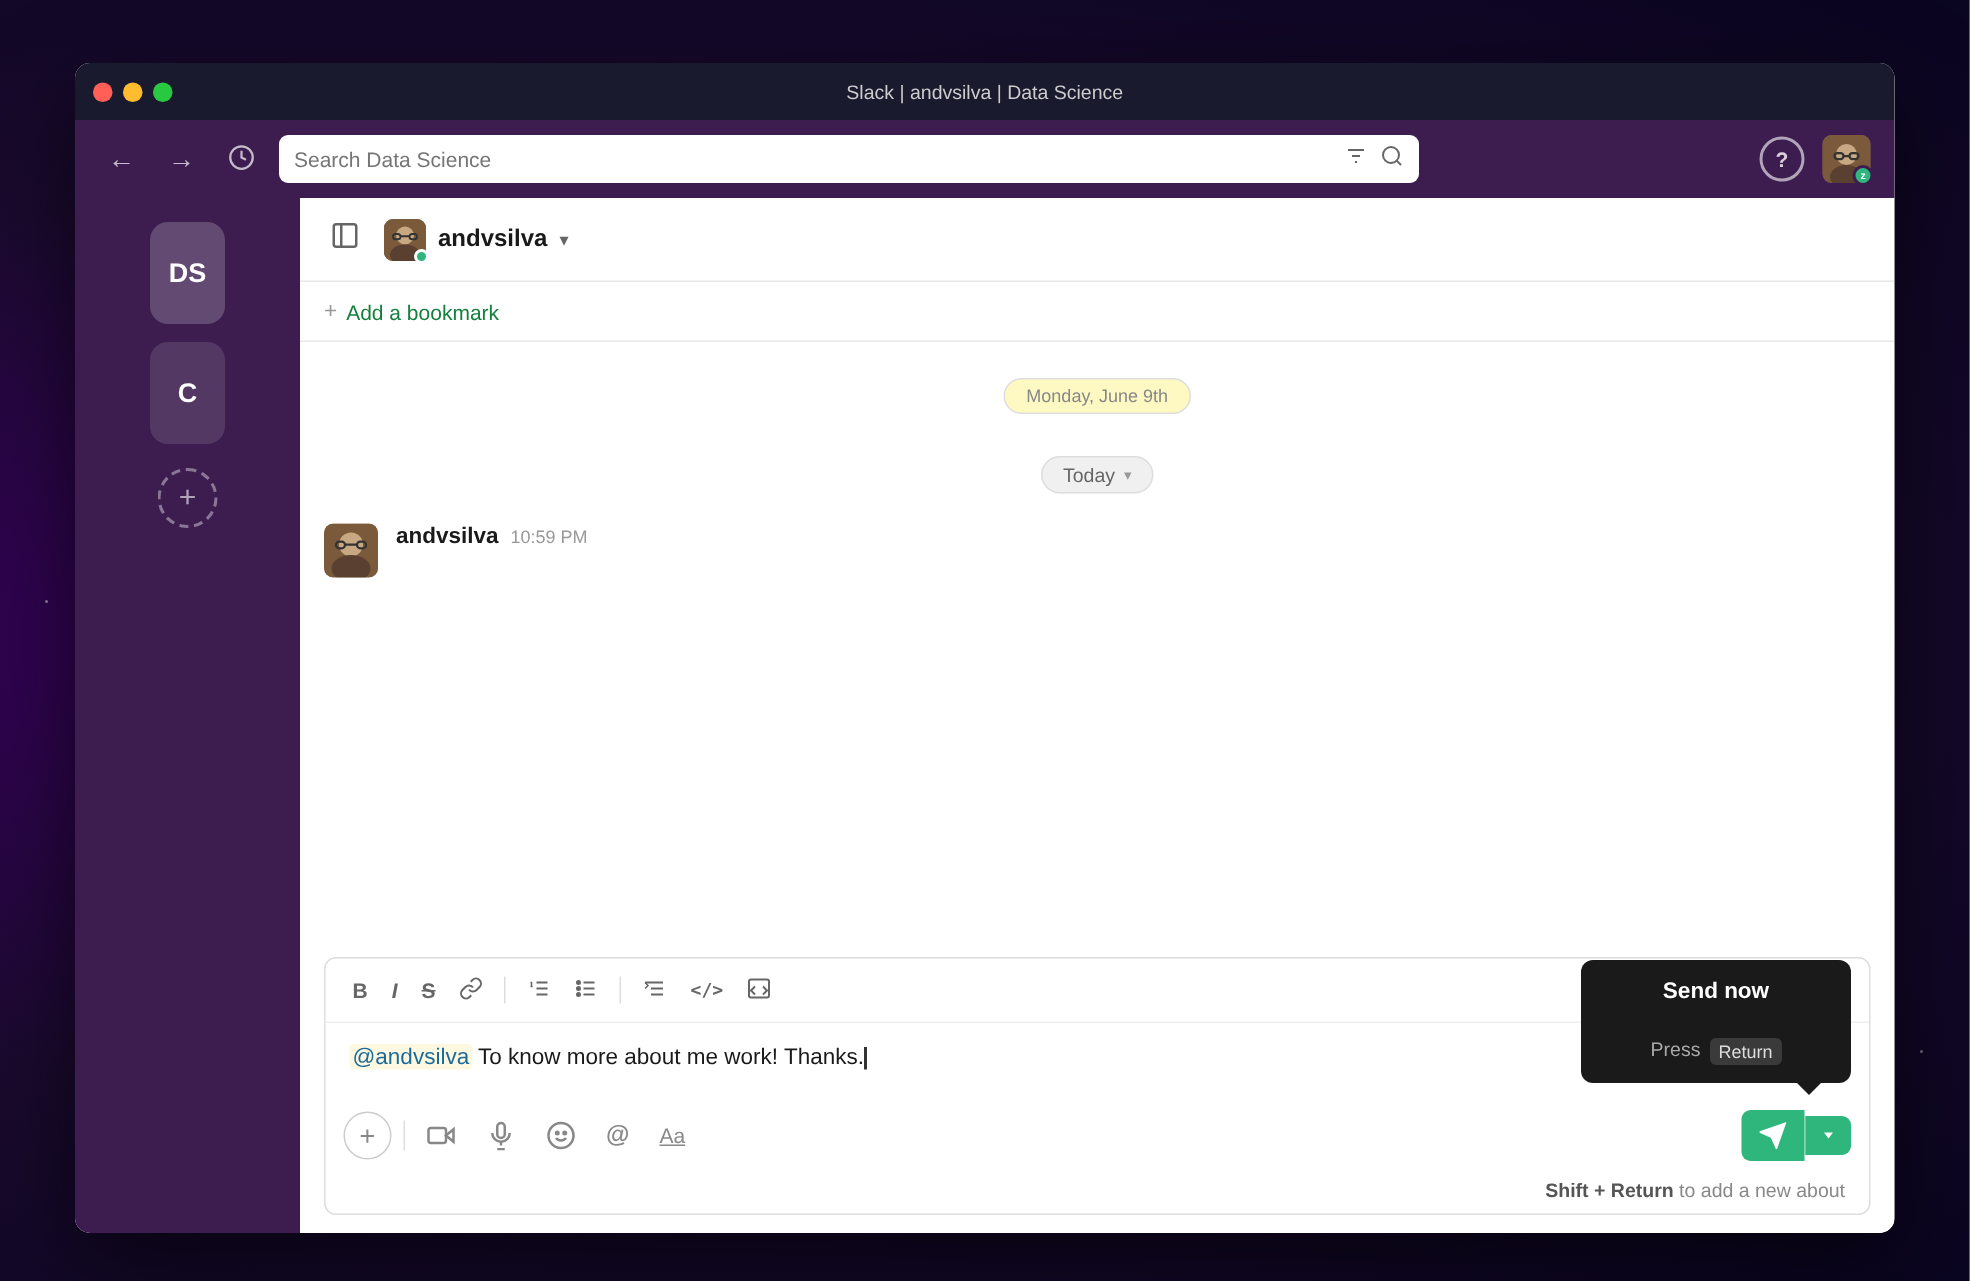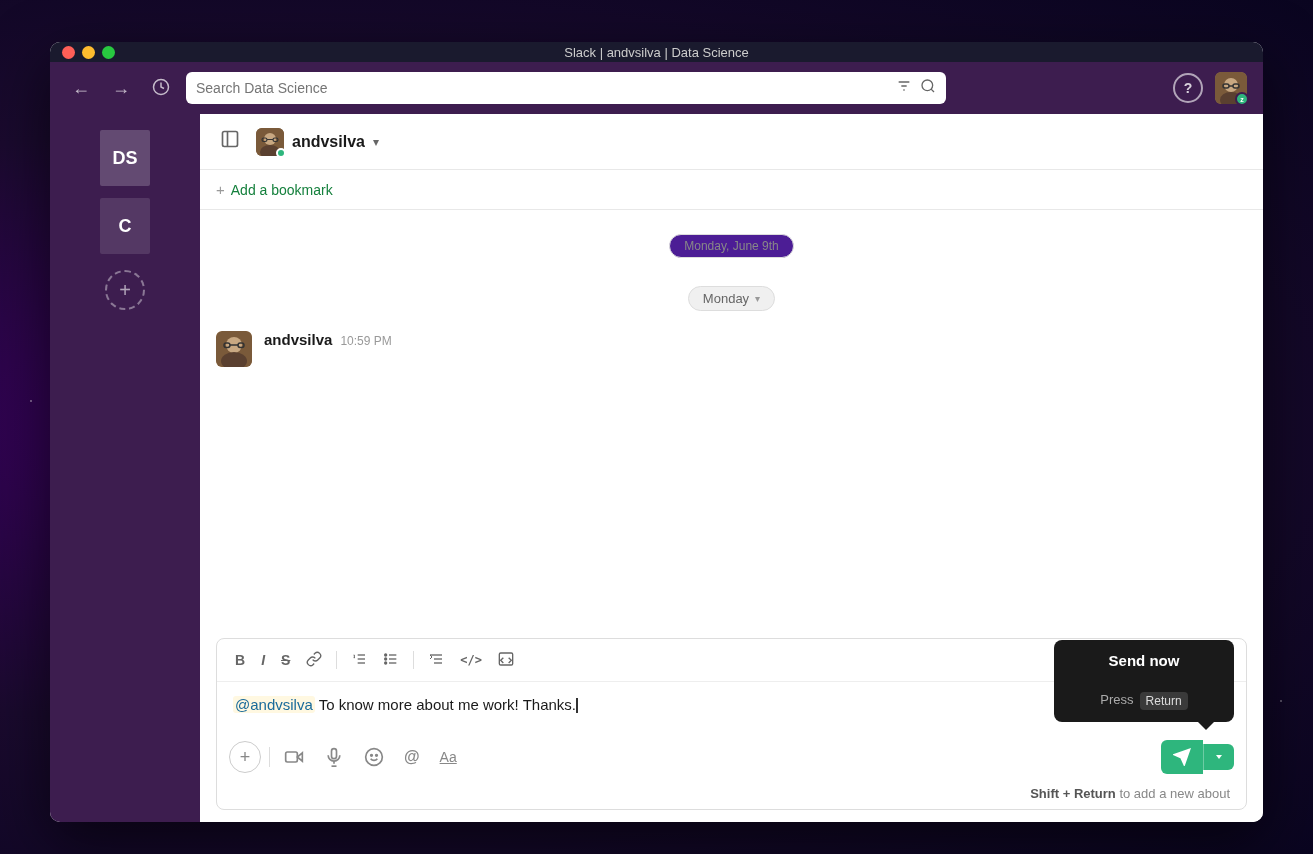--- a/index.html
+++ b/index.html
@@ -31,21 +31,21 @@
       border-radius: 10px;
       overflow: hidden;
       box-shadow: 0 20px 60px rgba(0,0,0,0.6);
       display: flex;
       flex-direction: column;
       z-index: 1;
     }
 
     
     .title-bar {
-      height: 20px;
+      height: 38px;
       background: #1a1a2e;
       display: flex;
       align-items: center;
       padding: 0 12px;
       flex-shrink: 0;
       position: relative;
     }
 
     .window-controls {
       display: flex;
@@ -186,22 +186,22 @@
       display: flex;
       flex-direction: column;
       align-items: center;
       padding: 16px 0;
       gap: 12px;
       flex-shrink: 0;
     }
 
     .workspace-btn {
       width: 50px;
-      height: 56px;
-      border-radius: 2px;
+      height: 68px;
+      border-radius: 12px;
       background: rgba(255,255,255,0.15);
       border: none;
       cursor: pointer;
       display: flex;
       align-items: center;
       justify-content: center;
       font-size: 18px;
       font-weight: bold;
       color: white;
     }
@@ -329,21 +329,21 @@
       gap: 6px;
       cursor: pointer;
     }
 
     .date-pill-inner .chevron {
       font-size: 10px;
       color: #999;
     }
 
     .date-pill-prev {
-      background: #4c1d95;
+      background: #fef9c3;
       color: #888;
       font-size: 12px;
     }
 
     .message-row {
       display: flex;
       gap: 12px;
       align-items: flex-start;
     }
 
@@ -679,21 +679,21 @@
       <div class="messages-area">
 
         <div class="date-pill">
           <div class="date-pill-inner date-pill-prev">
             <span>Monday, June 9th</span>
           </div>
         </div>
 
         <div class="date-pill">
           <div class="date-pill-inner">
-            <span>Monday</span>
+            <span>Today</span>
             <span class="chevron">▾</span>
           </div>
         </div>
 
         <div class="message-row">
           <div class="message-avatar">
             <svg width="36" height="36" viewBox="0 0 36 36">
               <rect width="36" height="36" rx="6" fill="#7a5a3a"></rect>
               <ellipse cx="18" cy="14" rx="8" ry="8" fill="#c8a882"></ellipse>
               <ellipse cx="18" cy="30" rx="13" ry="9" fill="#5a4030"></ellipse>

